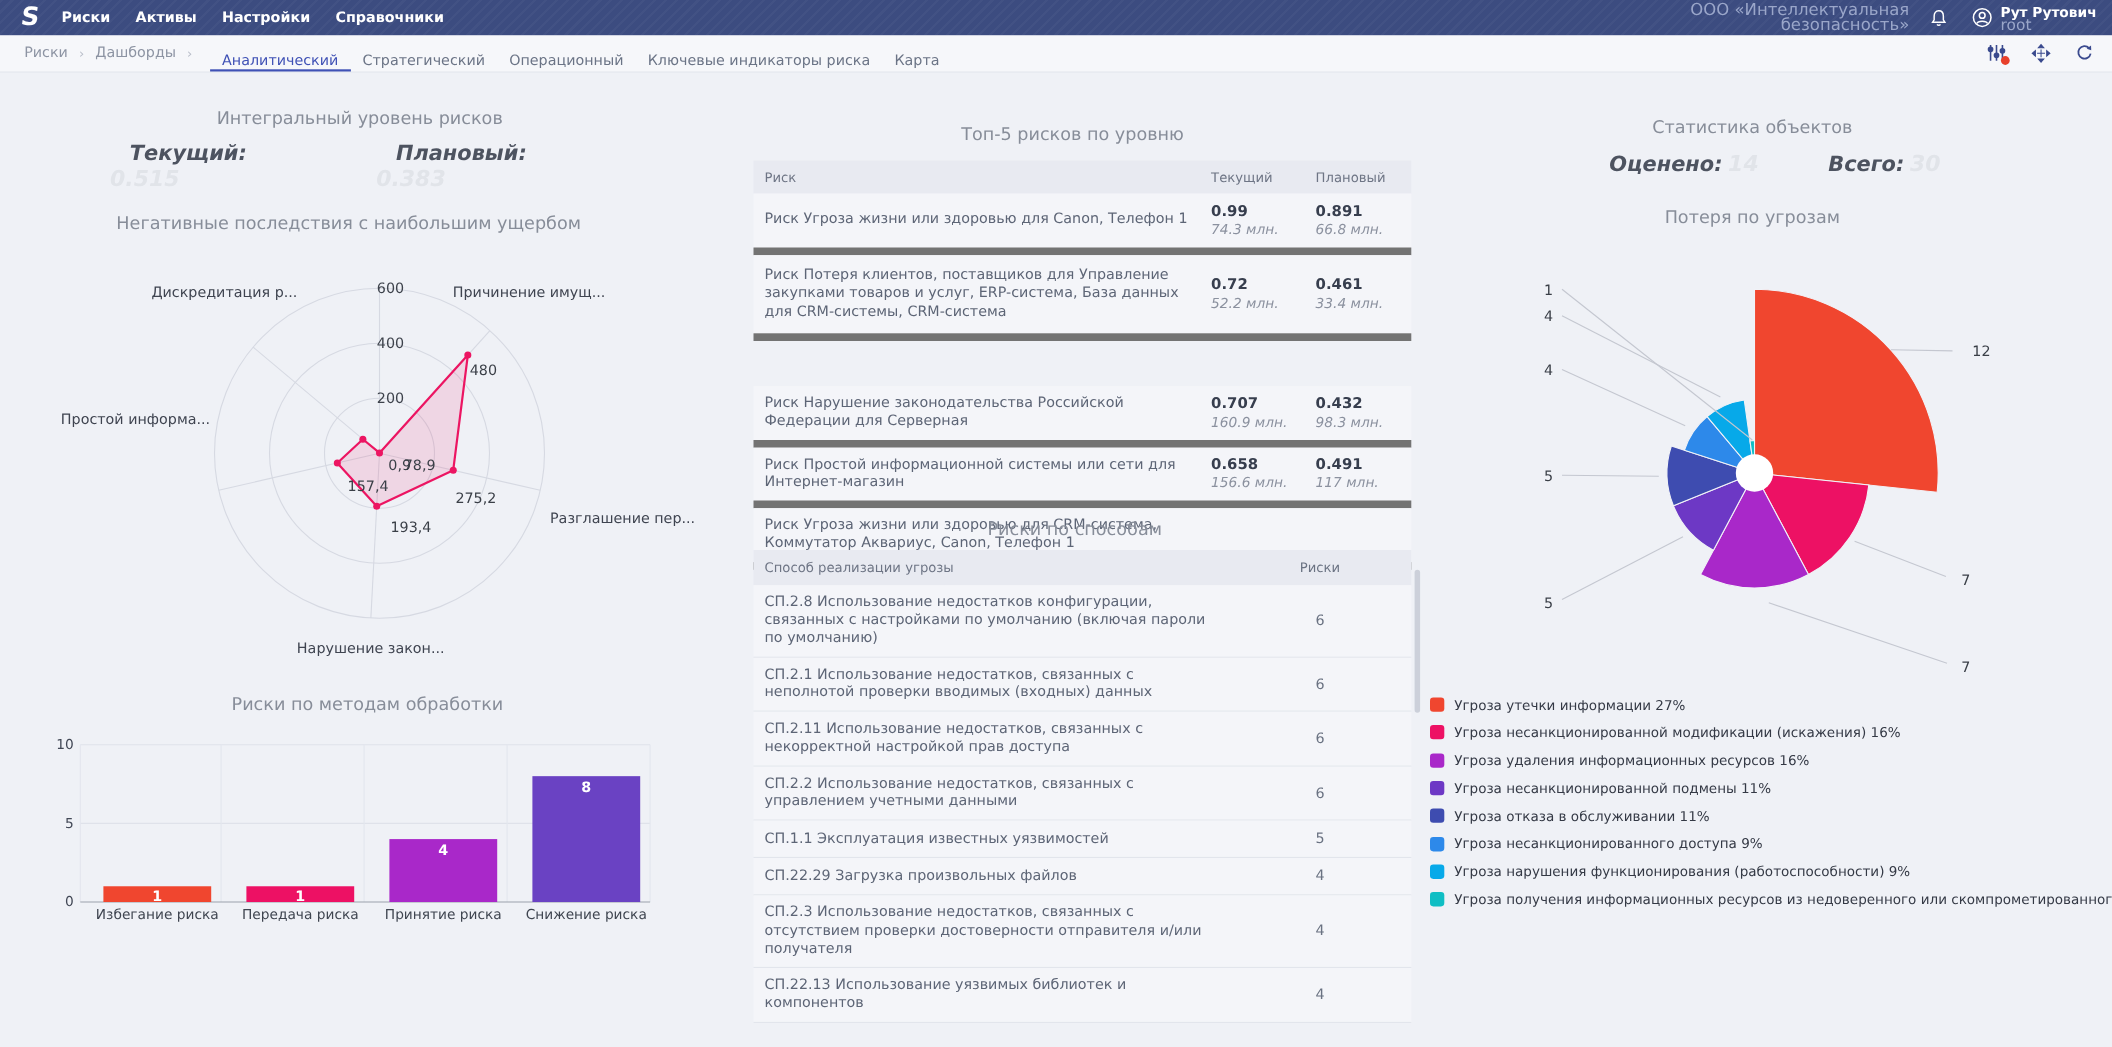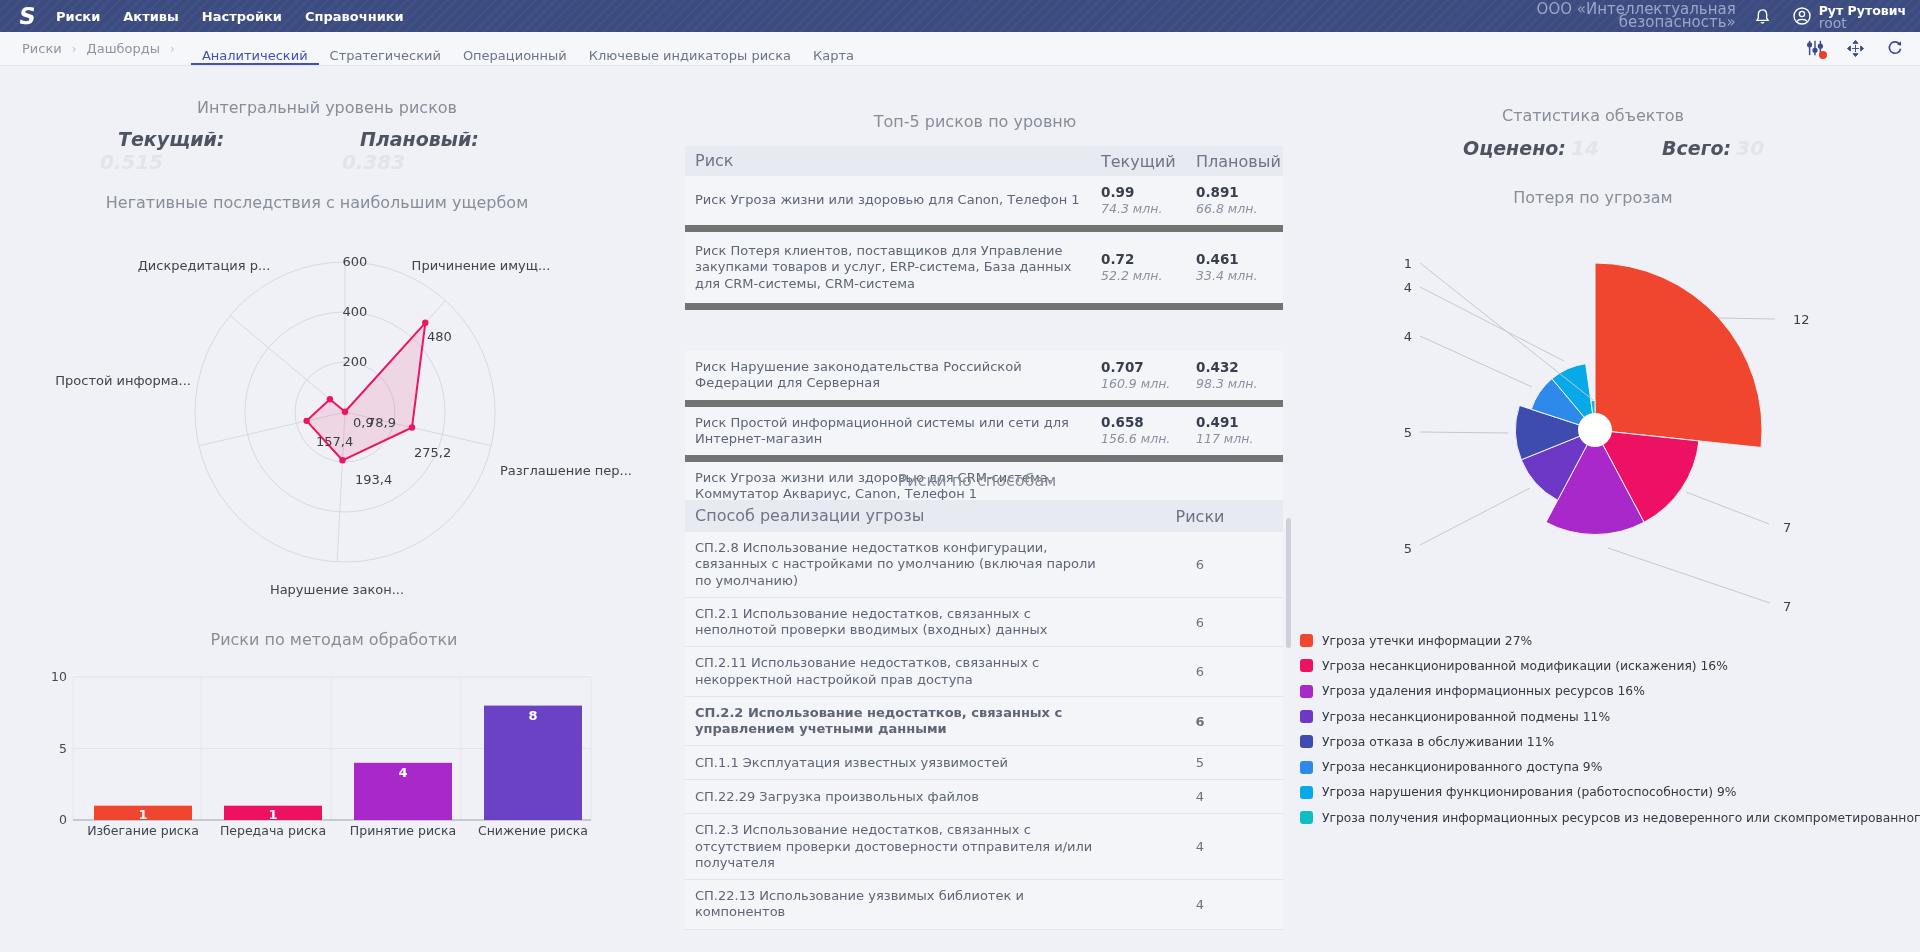--- a/index.html
+++ b/index.html
@@ -32,21 +32,21 @@
   .subicons{position:absolute;right:14px;top:0;height:34px;display:flex;align-items:center;gap:20px;}
   .subicon{position:relative;width:20px;height:20px;cursor:pointer;}
   .reddot{position:absolute;right:-1px;bottom:0px;width:8px;height:8px;border-radius:50%;background:#e8402b;}
   
   .sect-title{position:absolute;text-align:center;color:#878d99;font-size:16px;}
   .bigvals span.lbl{font-style:italic;font-weight:600;color:#4d5360;font-size:19px;margin-left:18px;}
   .bigvals span.val{font-style:italic;font-weight:800;color:#43495614;}
   .bigvals .val{font-style:italic;font-weight:800;color:#434956;font-size:20px;}
   
   .tbl{position:absolute;width:598px;font-size:13px;color:#5d6576;}
-  .tbl .thead{display:grid;background:#e8eaf1;color:#6e7585;font-size:16px;align-items:center;}
+  .tbl .thead{display:grid;background:#e8eaf1;color:#6e7585;font-size:12px;align-items:center;}
   .t5 .thead{grid-template-columns:1fr 95px 87px;height:30px;}
   .mt .thead{grid-template-columns:1fr 166px;height:32px;}
   .t5 .row{display:grid;grid-template-columns:1fr 95px 87px;align-items:center;border-bottom:7px solid #737373;background:#f4f5f9;}
   .mt .row{display:grid;grid-template-columns:1fr 166px;align-items:center;border-bottom:1px solid #e2e5ec;background:#f4f5f9;}
   .cell-name{padding:8px 14px 8px 10px;line-height:1.25;}
   .thead .cell-name{padding:0 10px;}
   .vblock .v{font-weight:700;color:#373e4e;font-size:13.5px;line-height:17px;}
   .vblock .s{font-style:italic;color:#8b919f;font-size:12.5px;line-height:16px;}
   .mt .cell-val{text-align:center;color:#6a7282;}
   .scrollthumb{position:absolute;width:5px;border-radius:3px;background:#ccd0da;}
@@ -281,21 +281,21 @@
           <div class="cell-val">6</div>
         </div>
         <div class="row" style="min-height: 46px;">
           <div class="cell-name">СП.2.1 Использование недостатков, связанных с неполнотой проверки вводимых (входных) данных</div>
           <div class="cell-val">6</div>
         </div>
         <div class="row" style="min-height: 44px;">
           <div class="cell-name">СП.2.11 Использование недостатков, связанных с некорректной настройкой прав доступа</div>
           <div class="cell-val">6</div>
         </div>
-        <div class="row" style="min-height: 46px; font-weight: bold;">
+        <div class="row" style="min-height: 46px;">
           <div class="cell-name">СП.2.2 Использование недостатков, связанных с управлением учетными данными</div>
           <div class="cell-val">6</div>
         </div>
         <div class="row" style="min-height: 34px;">
           <div class="cell-name">СП.1.1 Эксплуатация известных уязвимостей</div>
           <div class="cell-val">5</div>
         </div>
         <div class="row" style="min-height: 34px;">
           <div class="cell-name">СП.22.29 Загрузка произвольных файлов</div>
           <div class="cell-val">4</div>

